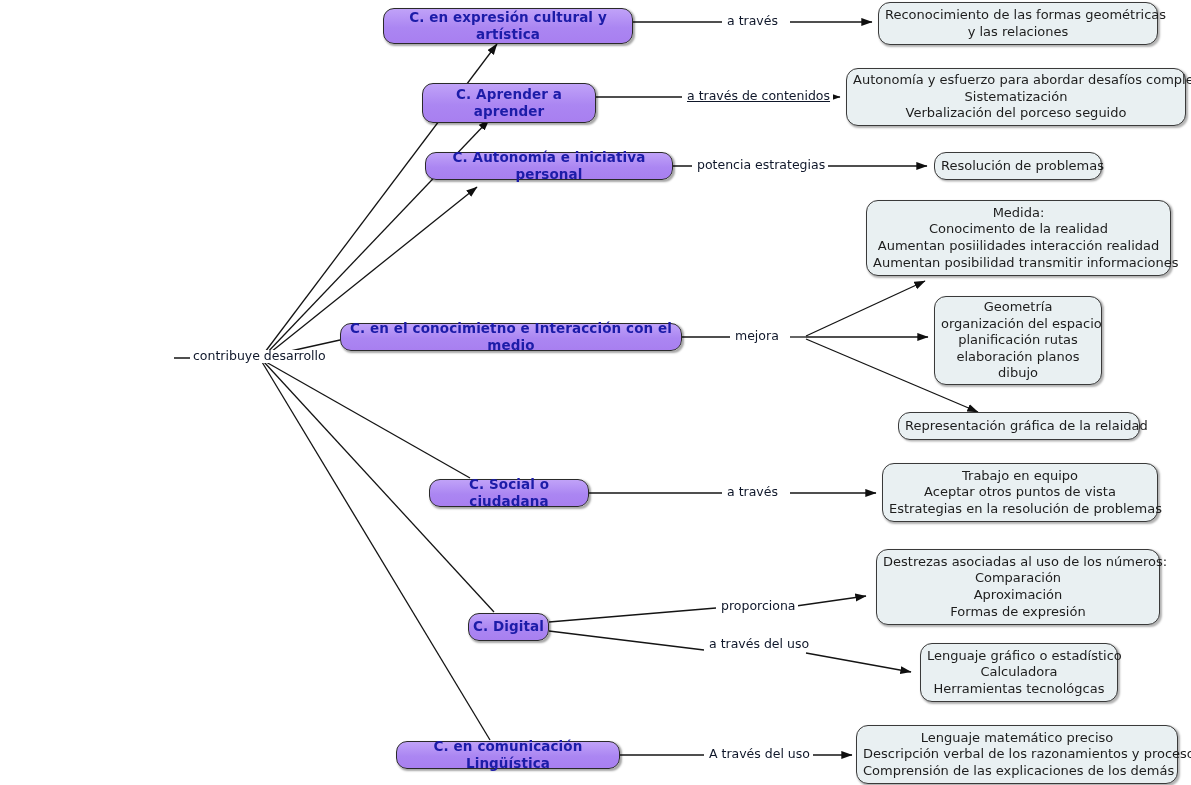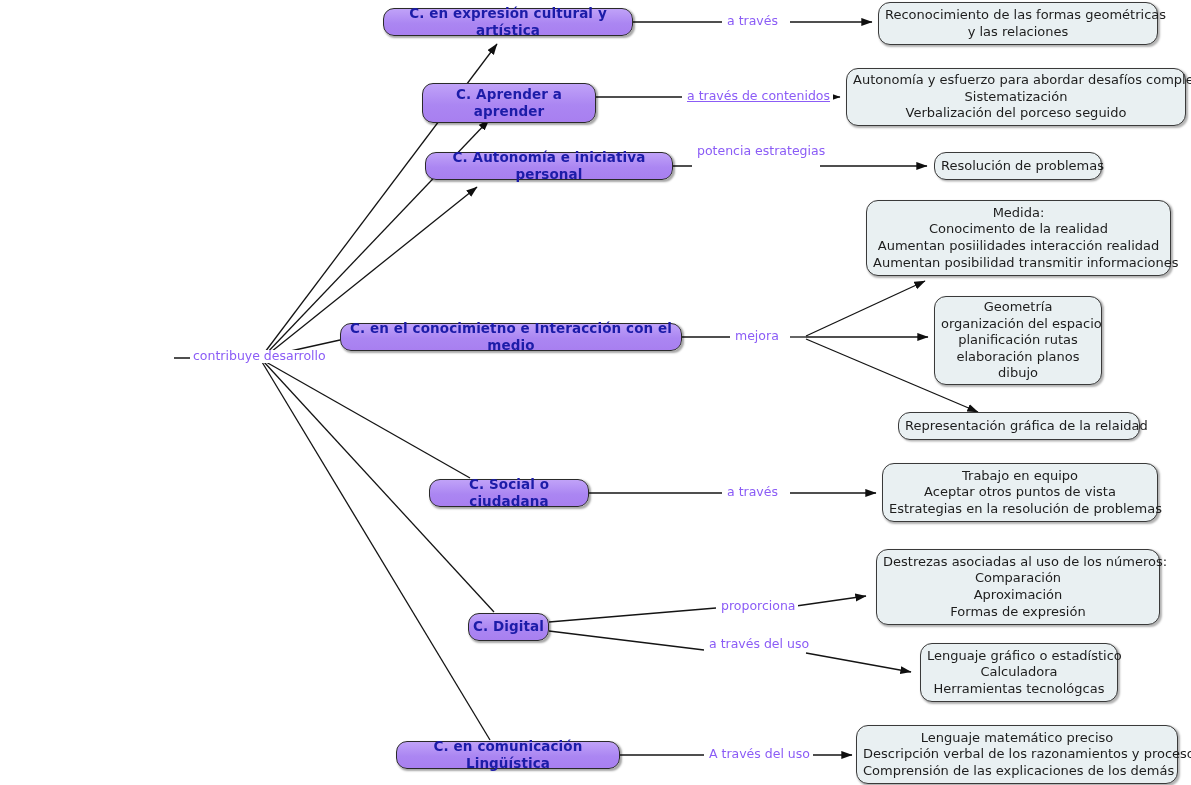--- a/index.html
+++ b/index.html
@@ -62,21 +62,21 @@
     width: 100%;
     padding: 0 6px;
     box-sizing: border-box;
   }
   .node-detail .lines div {
     white-space: nowrap;
   }
   .edge-label {
     position: absolute;
     font-size: 12.5px;
-    color: #8b5cf6;
+    color: #0f172a;
     background: #ffffff;
     white-space: nowrap;
     padding: 0 3px;
     line-height: 1;
     text-align: right;
   }
 </style>
 </head>
 <body>
 
@@ -122,21 +122,21 @@
     <line x1="549" y1="631" x2="704" y2="650" stroke="#141414" stroke-width="1.3"></line>
     <line x1="806" y1="653" x2="911" y2="672" stroke="#141414" stroke-width="1.3" marker-end="url(#arrow)"></line>
 
     <line x1="620" y1="755" x2="704" y2="755" stroke="#141414" stroke-width="1.3"></line>
     <line x1="792" y1="755" x2="852" y2="755" stroke="#141414" stroke-width="1.3" marker-end="url(#arrow)"></line>
   </svg>
 
 
   <div class="edge-label" style="left:190px; top:350px;">contribuye desarrollo</div>
 
-  <div class="node node-concept" style="left:383px; top:8px; width:250px; height:28px;text-align:center;">
+  <div class="node node-concept" style="left:383px; top:8px; width:250px; height:36px;text-align:center;">
     <span>C. en expresión cultural y artística</span>
   </div>
 
   <div class="node node-concept" style="left:422px; top:83px; width:174px; height:40px;">
     <span>C. Aprender a aprender</span>
   </div>
 
   <div class="node node-concept" style="left:385px; top:152px; width:248px; height:28px;margin-left:40px;">
     <span>C. Autonomía e iniciativa personal</span>
   </div>
@@ -154,21 +154,21 @@
   </div>
 
   <div class="node node-concept" style="left:396px; top:741px; width:224px; height:28px;">
     <span>C. en comunicación Lingüística</span>
   </div>
 
   <div class="edge-label" style="left:724px; top:15px;">a través</div>
 
   <div class="edge-label" style="left:684px; top:90px;text-decoration:underline;">a través de contenidos</div>
 
-  <div class="edge-label" style="left:694px; top:145px;">potencia estrategias</div>
+  <div class="edge-label" style="left:694px; top:159px;">potencia estrategias</div>
 
   <div class="edge-label" style="left:732px; top:330px;">mejora</div>
 
   <div class="edge-label" style="left:724px; top:486px;">a través</div>
 
   <div class="edge-label" style="left:718px; top:600px;">proporciona</div>
 
   <div class="edge-label" style="left:706px; top:638px;">a través del uso</div>
 
   <div class="edge-label" style="left:706px; top:748px;">A través del uso</div>

